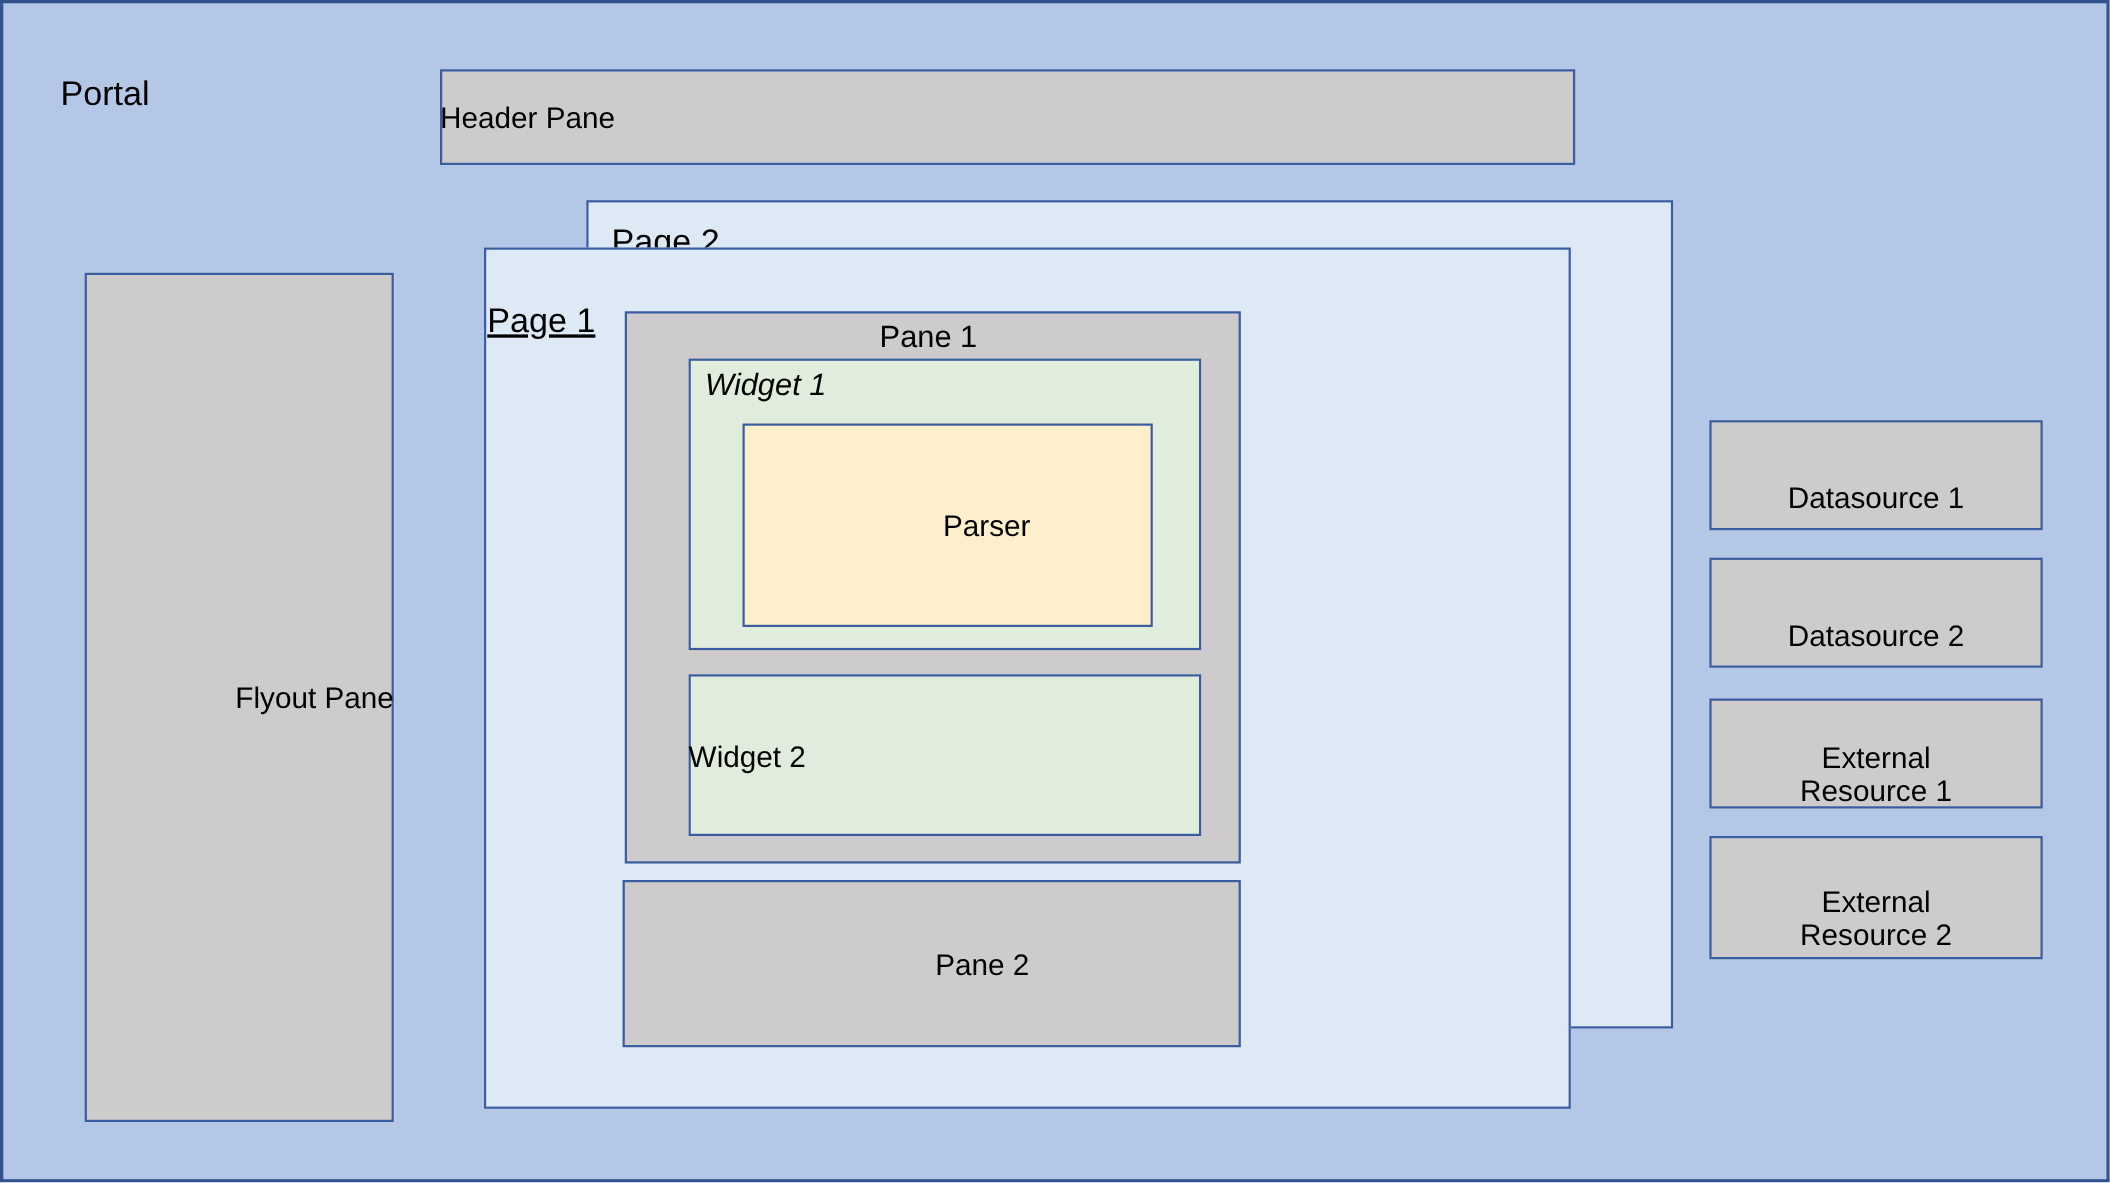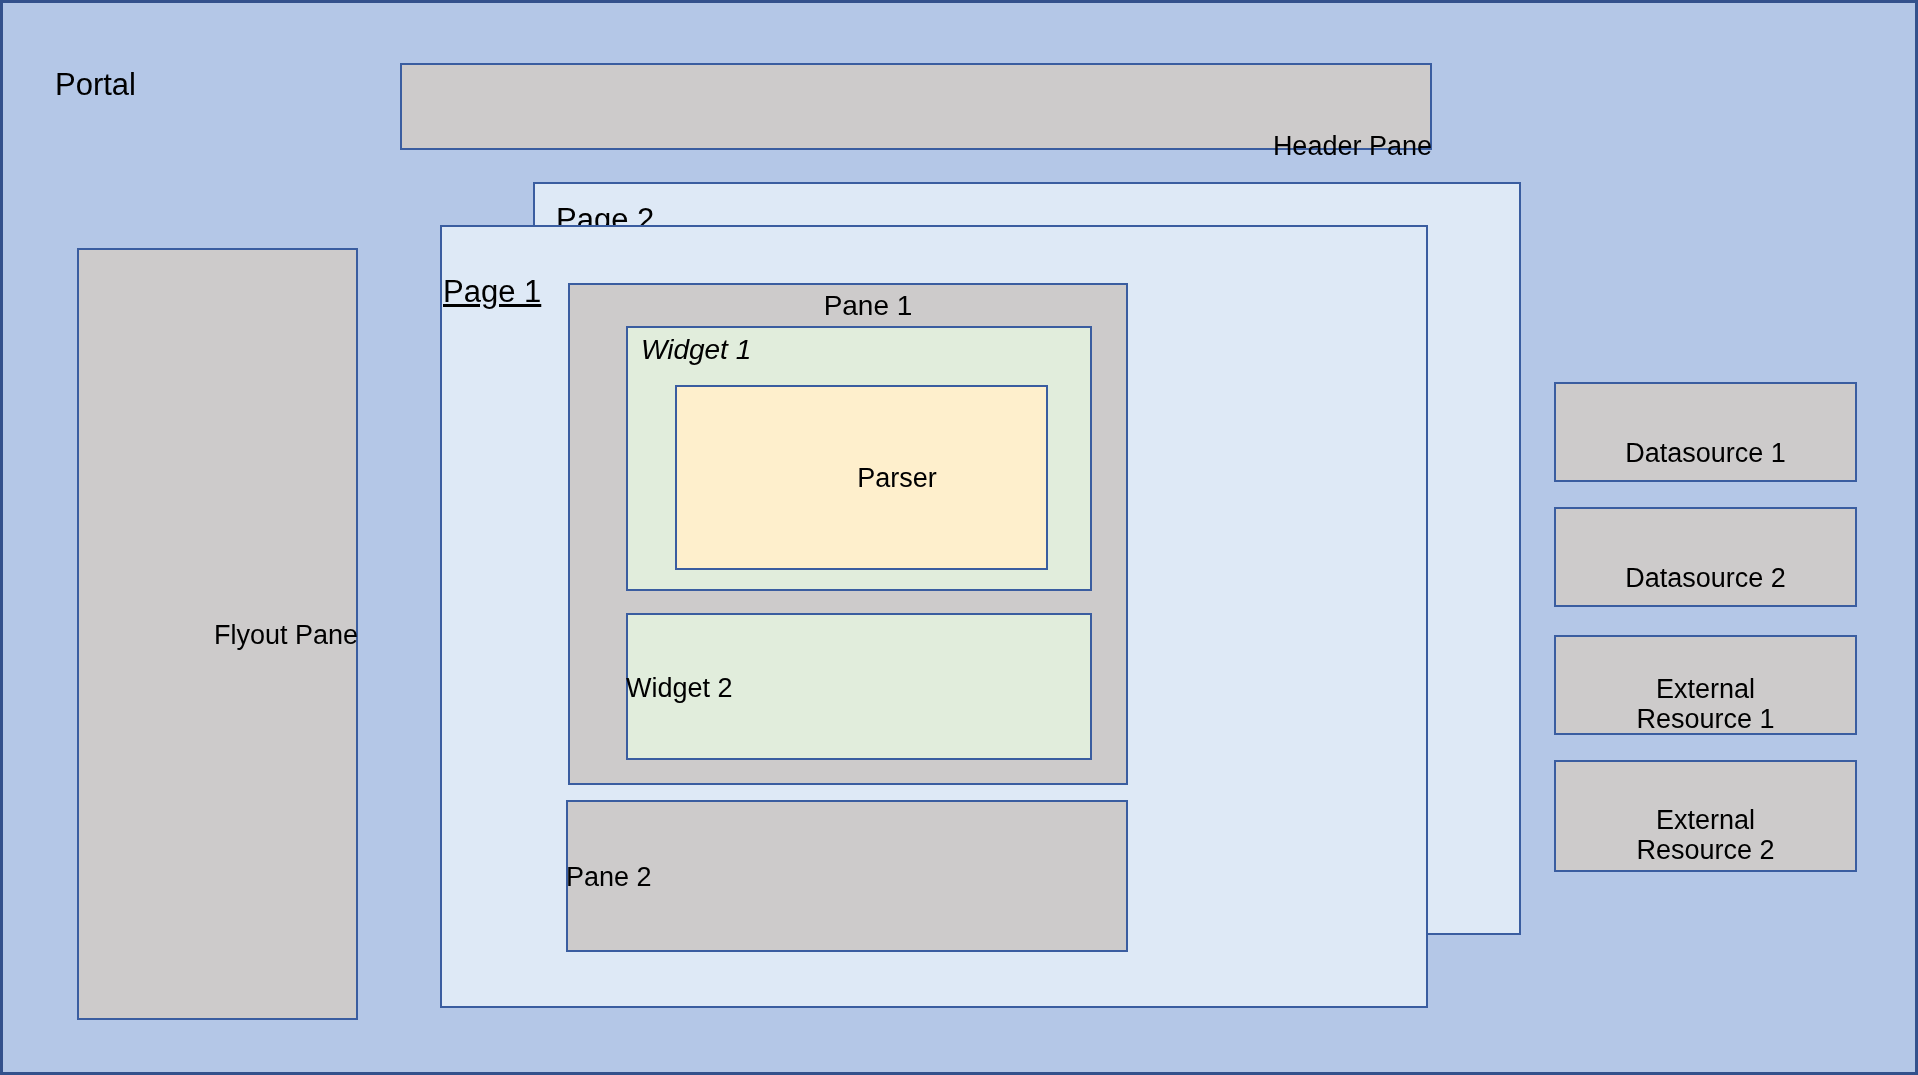--- a/index.html
+++ b/index.html
@@ -48,23 +48,22 @@
     left: 400px;
     top: 63px;
     width: 1032px;
     height: 87px;
     background: #CDCBCB;
   }
   #header-pane-label {
     left: 400px;
     top: 92px;
     width: 1032px;
-    text-align: right;
-    font-size: 27px;
-    margin-top: 39px;
+    text-align: left;
+    font-size: 27px;
   }
   
   #flyout-pane {
     left: 77px;
     top: 248px;
     width: 281px;
     height: 772px;
     background: #CDCBCB;
   }
   #flyout-pane-label {
@@ -103,21 +102,21 @@
   }
   
   #pane-1 {
     left: 568px;
     top: 283px;
     width: 560px;
     height: 502px;
     background: #CDCBCB;
   }
   #pane-1-label {
-    left: 588px;
+    left: 564px;
     top: 290px;
     width: 560px;
     text-align: center;
     font-size: 28px;
   }
   
   #widget-1 {
     left: 626px;
     top: 326px;
     width: 466px;
@@ -165,22 +164,23 @@
     left: 566px;
     top: 800px;
     width: 562px;
     height: 152px;
     background: #CDCBCB;
   }
   #pane-2-label {
     left: 566px;
     top: 862px;
     width: 562px;
-    text-align: left;
-    font-size: 27px;
+    text-align: center;
+    font-size: 27px;
+    padding-left: 46px;
   }
   
   .res-box {
     left: 1554px;
     width: 303px;
     background: #CDCBCB;
   }
   .res-label {
     left: 1554px;
     width: 303px;

